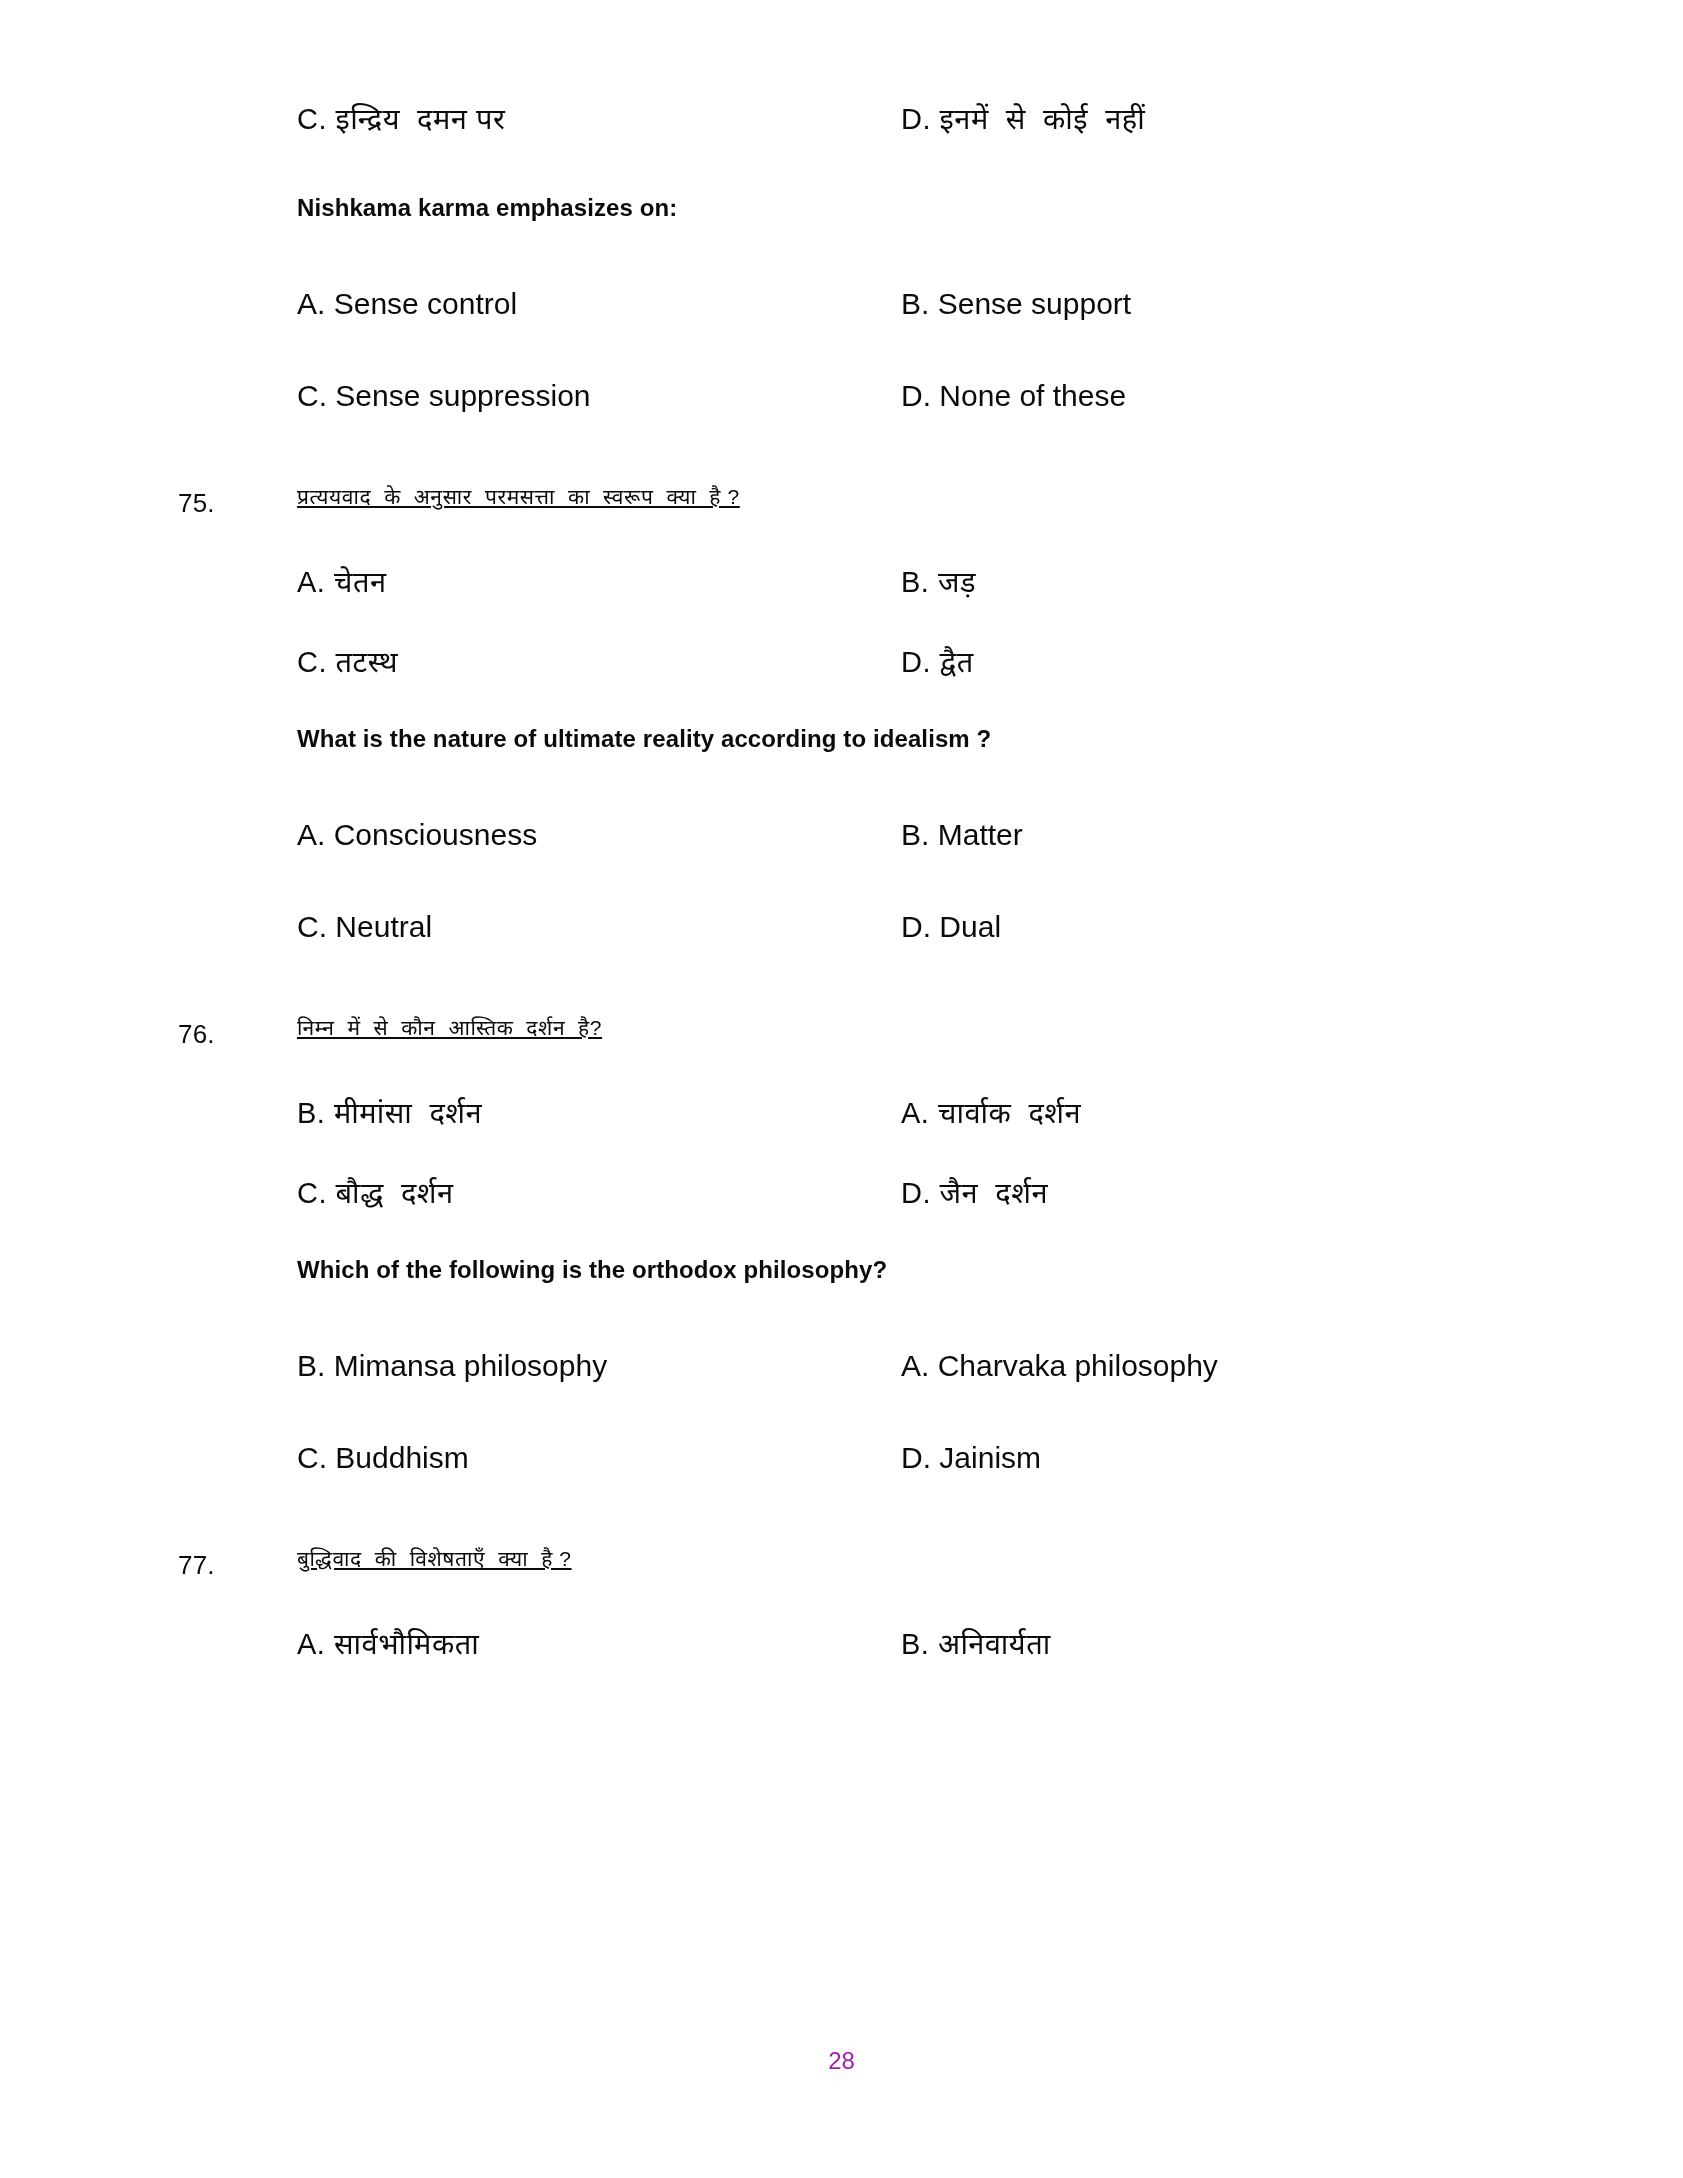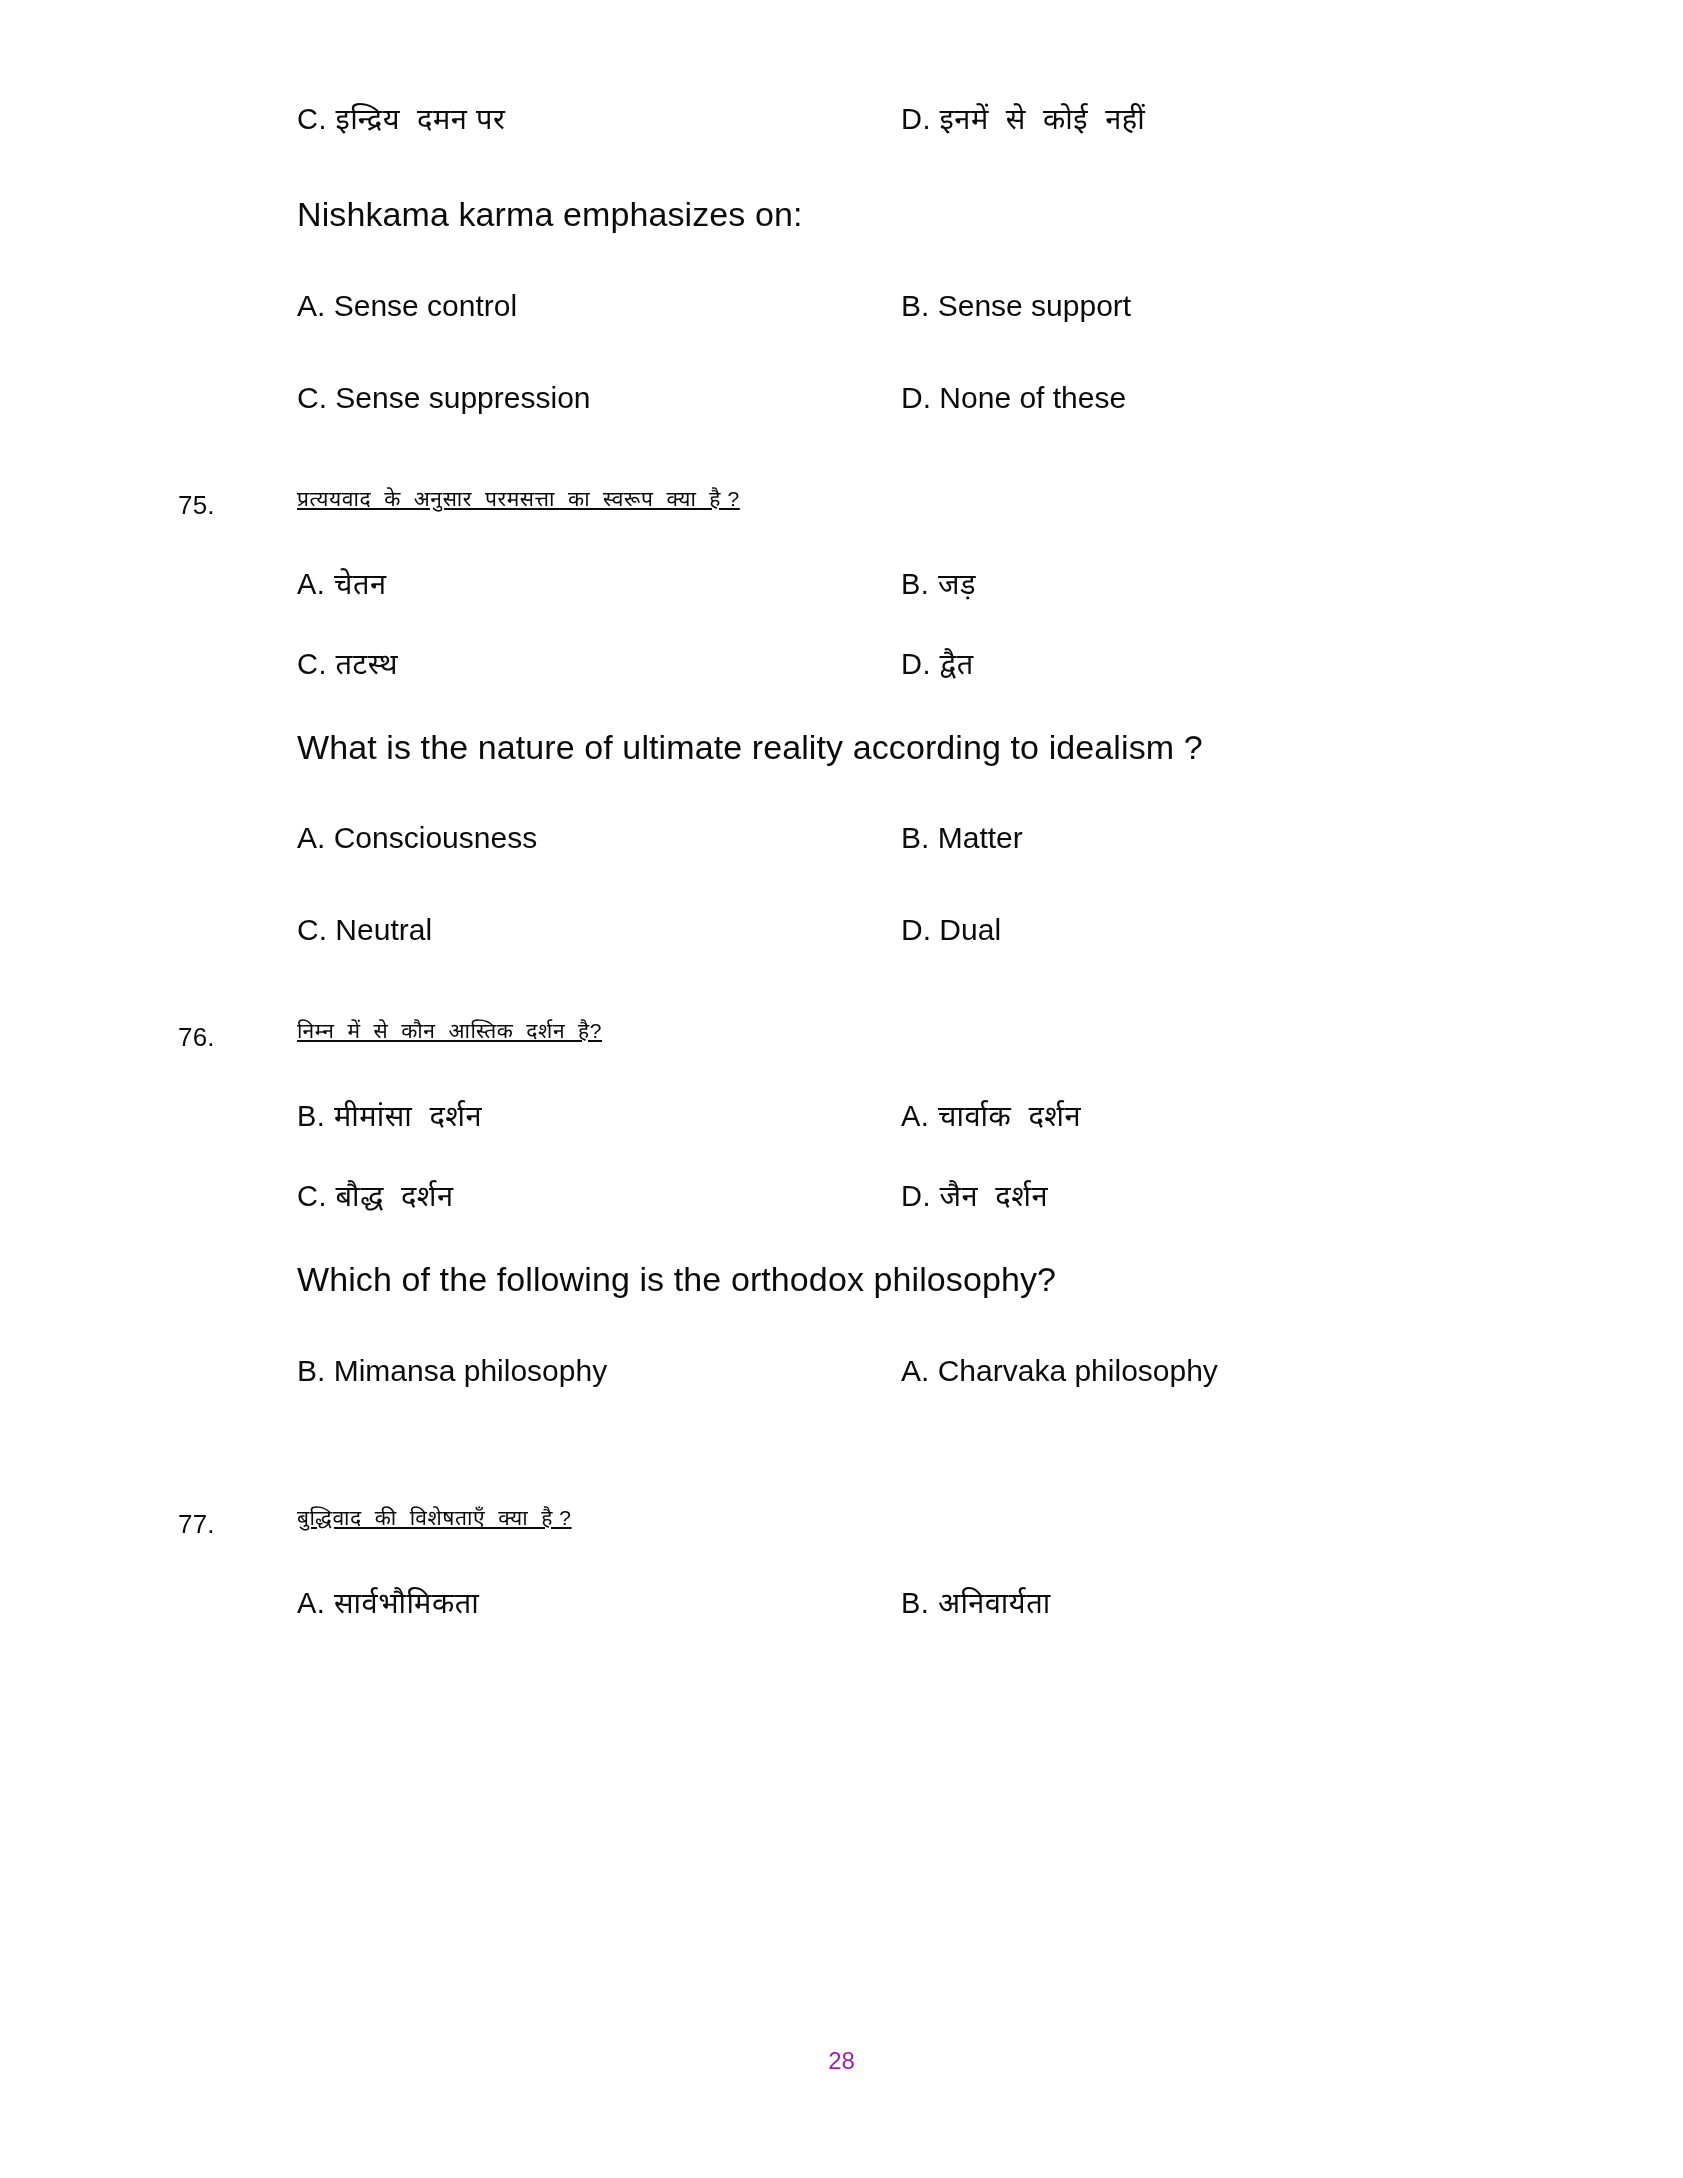--- a/index.html
+++ b/index.html
@@ -47,22 +47,23 @@
     line-height: 1.4;
     letter-spacing: 0.1px;
     white-space: pre;
   }
   .qtext.hindi {
     font-size: 21px;
     letter-spacing: 0.6px;
     text-decoration: underline;
   }
   .qtext.english {
-    font-size: 34px;
+    font-size: 24px;
     letter-spacing: 0.1px;
+    font-weight: bold;
   }
   .opts {
     display: flex;
     flex-wrap: wrap;
     justify-content: flex-end;
   }
   .opt {
     width: 50%;
     box-sizing: border-box;
     font-size: 30px;
@@ -254,20 +255,29 @@
       <div class="qbody">
         <div class="opts">
           <div class="opt"><span>B.</span> <span>Mimansa philosophy</span></div>
           <div class="opt"><span>A.</span> <span>Charvaka philosophy</span></div>
         </div>
       </div>
     </div>
 
     <div class="spacer-sm"></div>
 
+    <div class="row">
+      <div class="qnum"></div>
+      <div class="qbody">
+        <div class="opts">
+          <div class="opt"><span>C.</span> <span>Buddhism</span></div>
+          <div class="opt"><span>D.</span> <span>Jainism</span></div>
+        </div>
+      </div>
+    </div>
   </div>
 
   <div class="spacer-lg"></div>
 
   <div class="qblock">
     <div class="row">
       <div class="qnum">77.</div>
       <div class="qbody">
         <div class="qtext hindi">बुद्धिवाद  की  विशेषताएँ  क्या  है ?</div>
       </div>

